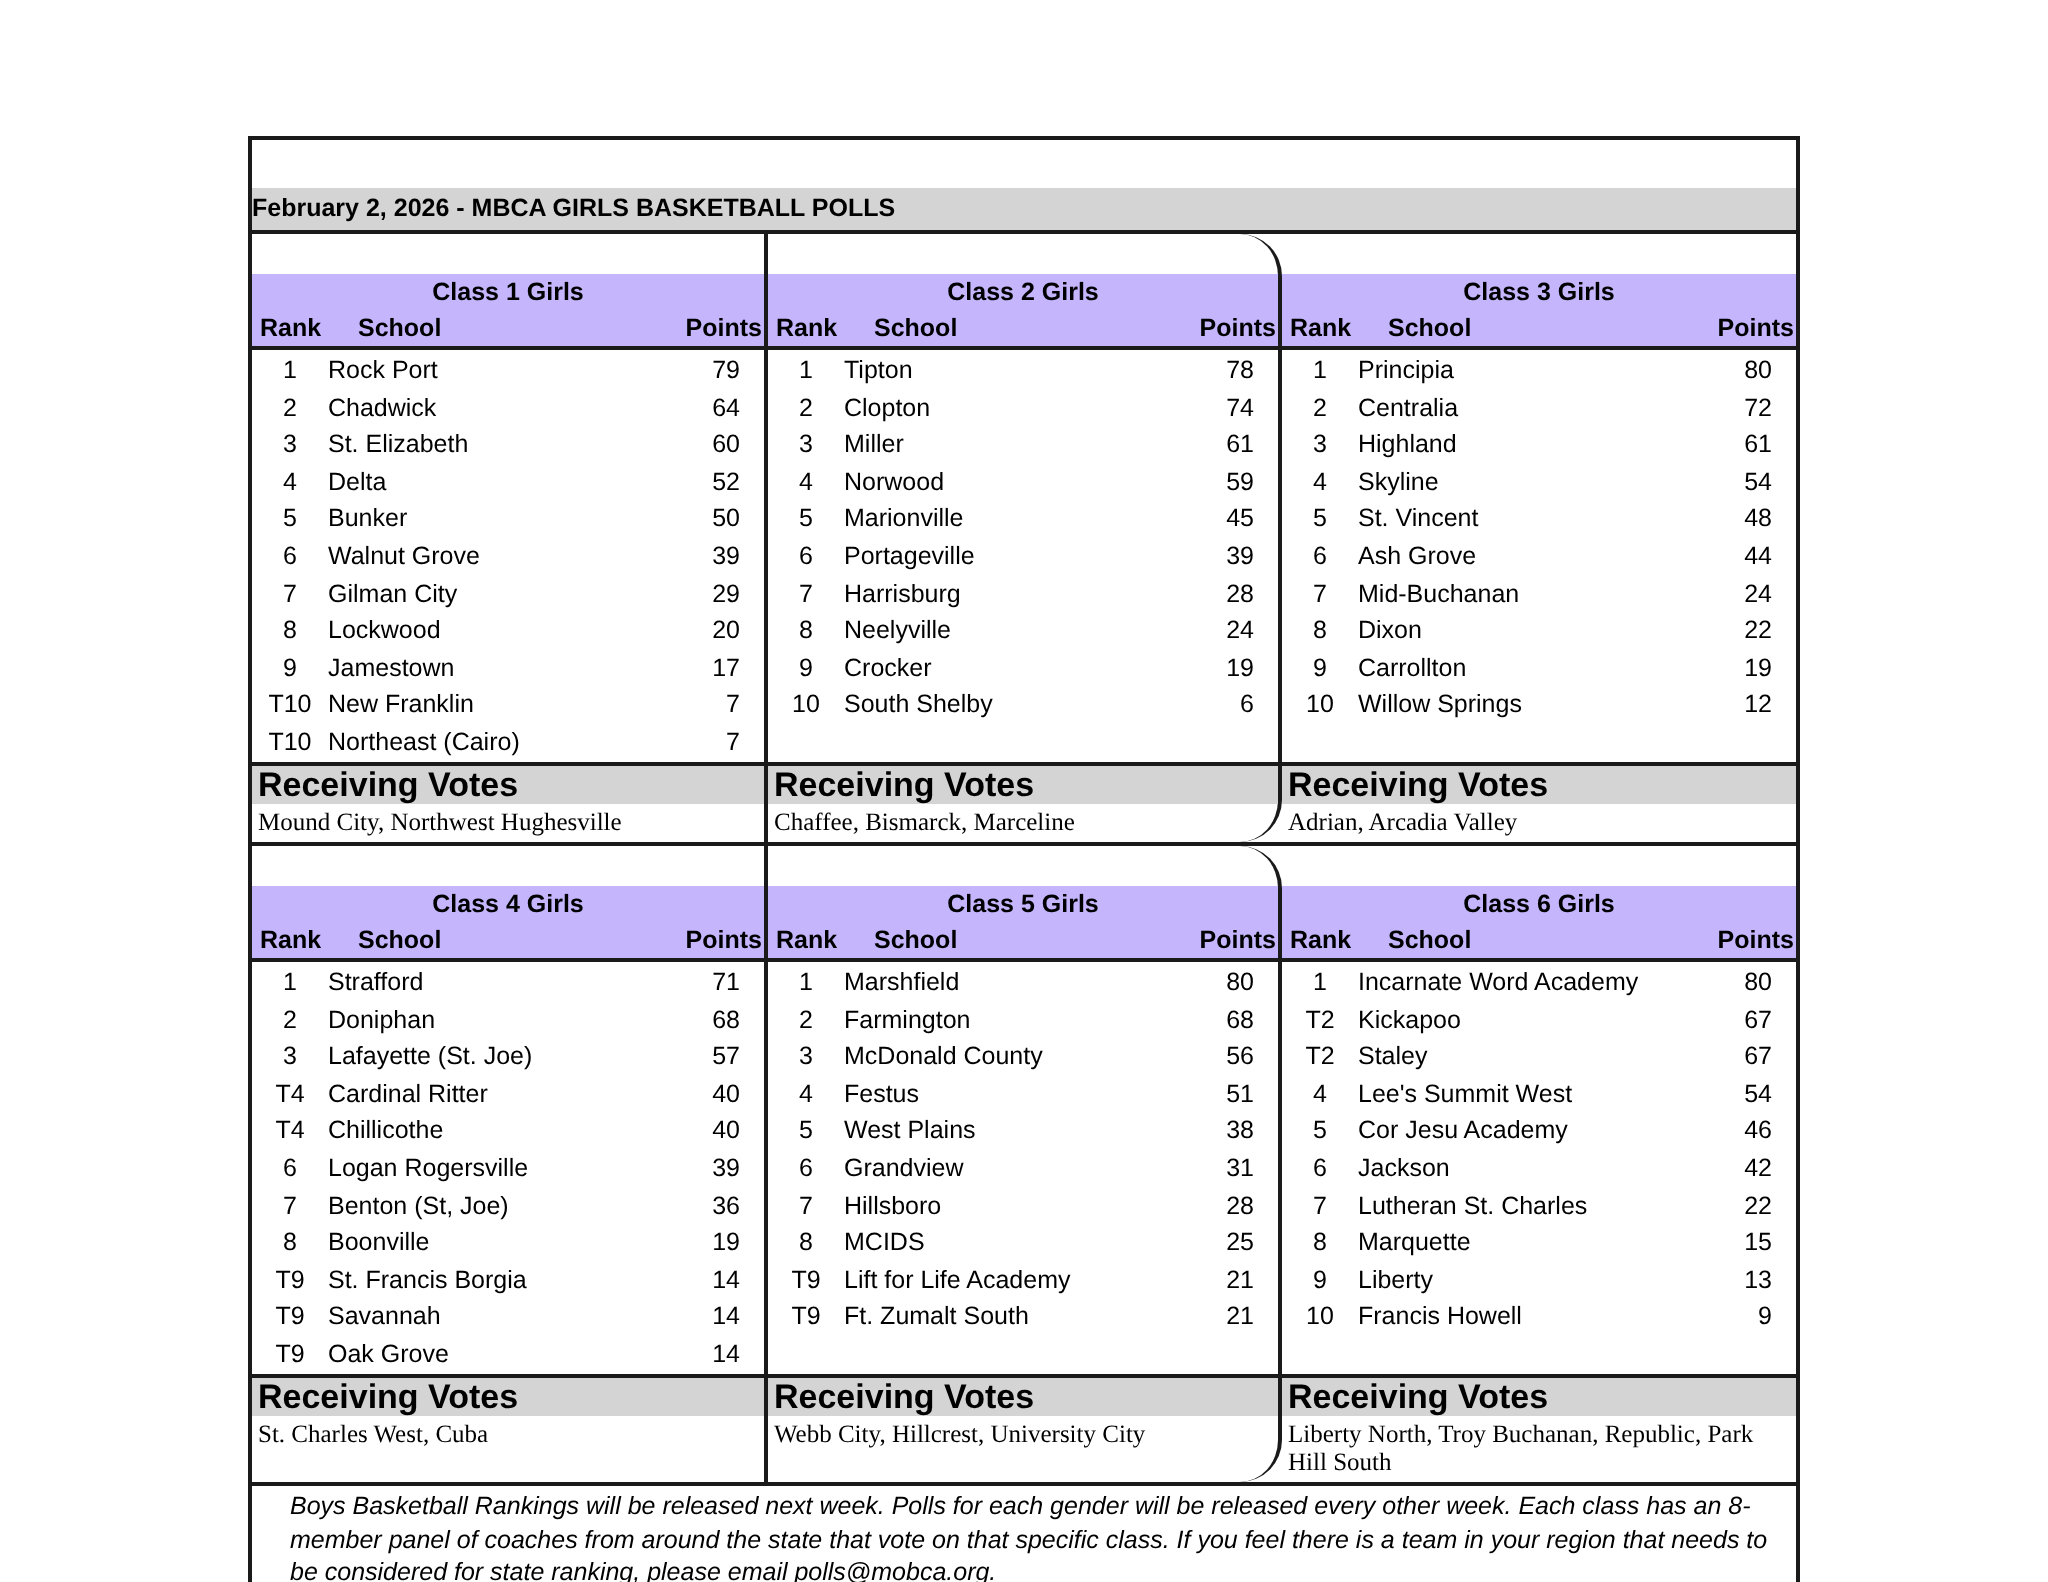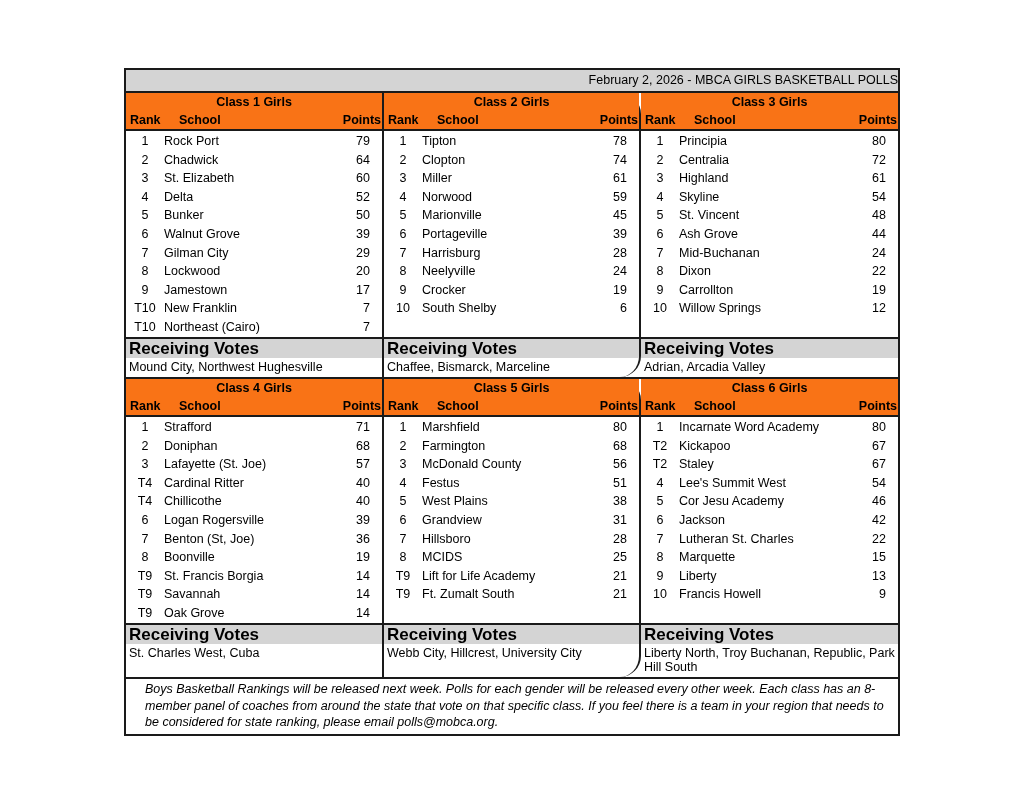--- a/index.html
+++ b/index.html
@@ -2,46 +2,46 @@
 <html><head>
   <meta charset="utf-8">
   <style>
     html, body { margin: 0; padding: 0; background: #ffffff; }
     body { width: 1024px; height: 791px; position: relative; font-family: "Liberation Sans", sans-serif; color: #000; }
     .sheet {
       position: absolute; left: 124px; top: 68px; width: 776px;
       border: 2px solid #1a1a1a; box-sizing: border-box; background: #fff;
     }
     .title {
-      height: 21px; line-height: 21px; text-align: right; font-weight: normal;
-      font-size: 12.5px; background: #d4d4d4; border-bottom: 2px solid #1a1a1a;
+      height: 21px; line-height: 21px; text-align: left; font-weight: bold;
+      font-size: 12.5px; background: #d4d4d4; border-bottom: 2px solid #1a1a1a; margin-top: 24px;
     }
     .row-band { display: flex; border-bottom: 2px solid #1a1a1a; }
     .panel { flex: 0 0 auto; display: flex; flex-direction: column; box-sizing: border-box; }
     .panel.c1 { width: 258px; border-right: 2px solid #1a1a1a; }
     .panel.c2 { width: 257px; border-right: 2px solid #1a1a1a; border-radius: 21px; }
     .panel.c3 { flex: 1 1 auto; }
-    .phead { background: #f97316; border-bottom: 2px solid #1a1a1a; }
+    .phead { background: #c4b5fd; border-bottom: 2px solid #1a1a1a; margin-top: 20px; }
     .ptitle { height: 18px; line-height: 19px; text-align: center; font-weight: bold; font-size: 12.5px; }
     .colhead { display: flex; height: 18px; line-height: 18px; font-weight: bold; font-size: 12.5px; }
     .col-rank { width: 53px; padding-left: 4px; box-sizing: border-box; }
     .col-school { flex: 1; }
     .col-points { width: 40px; text-align: right; padding-right: 1px; box-sizing: border-box; }
     .rows { flex: 1 1 auto; padding-top: 1px; }
     .trow { display: flex; height: 18.6px; line-height: 18.6px; font-size: 12.5px; }
     .trow .r { width: 38px; text-align: center; box-sizing: border-box; }
     .trow .s { flex: 1; }
     .trow .p { width: 40px; text-align: right; padding-right: 12px; box-sizing: border-box; }
     .band1 .rows { height: 205px; }
     .band2 .rows { height: 205px; }
     .rv-head {
       background: #d4d4d4; font-weight: bold; font-size: 17px; height: 19px; line-height: 19px;
       padding-left: 3px; border-top: 2px solid #1a1a1a;
     }
-    .rv-body { font-size: 12.5px; line-height: 14px; padding: 2px 3px 1px 3px; min-height: 16px; }
+    .rv-body { font-size: 12.5px; line-height: 14px; padding: 2px 3px 1px 3px; min-height: 16px; font-family: Liberation Serif, serif; }
     .band2 .rv-body { min-height: 30px; }
     .footer {
       font-style: italic; font-size: 12.5px; line-height: 16.5px; padding: 2px 3px 3px 3px; margin-left: 16px;
     }
   </style>
 </head>
 <body>
 
 <div class="sheet">
   <div class="title">February 2, 2026 - MBCA GIRLS BASKETBALL POLLS</div>

